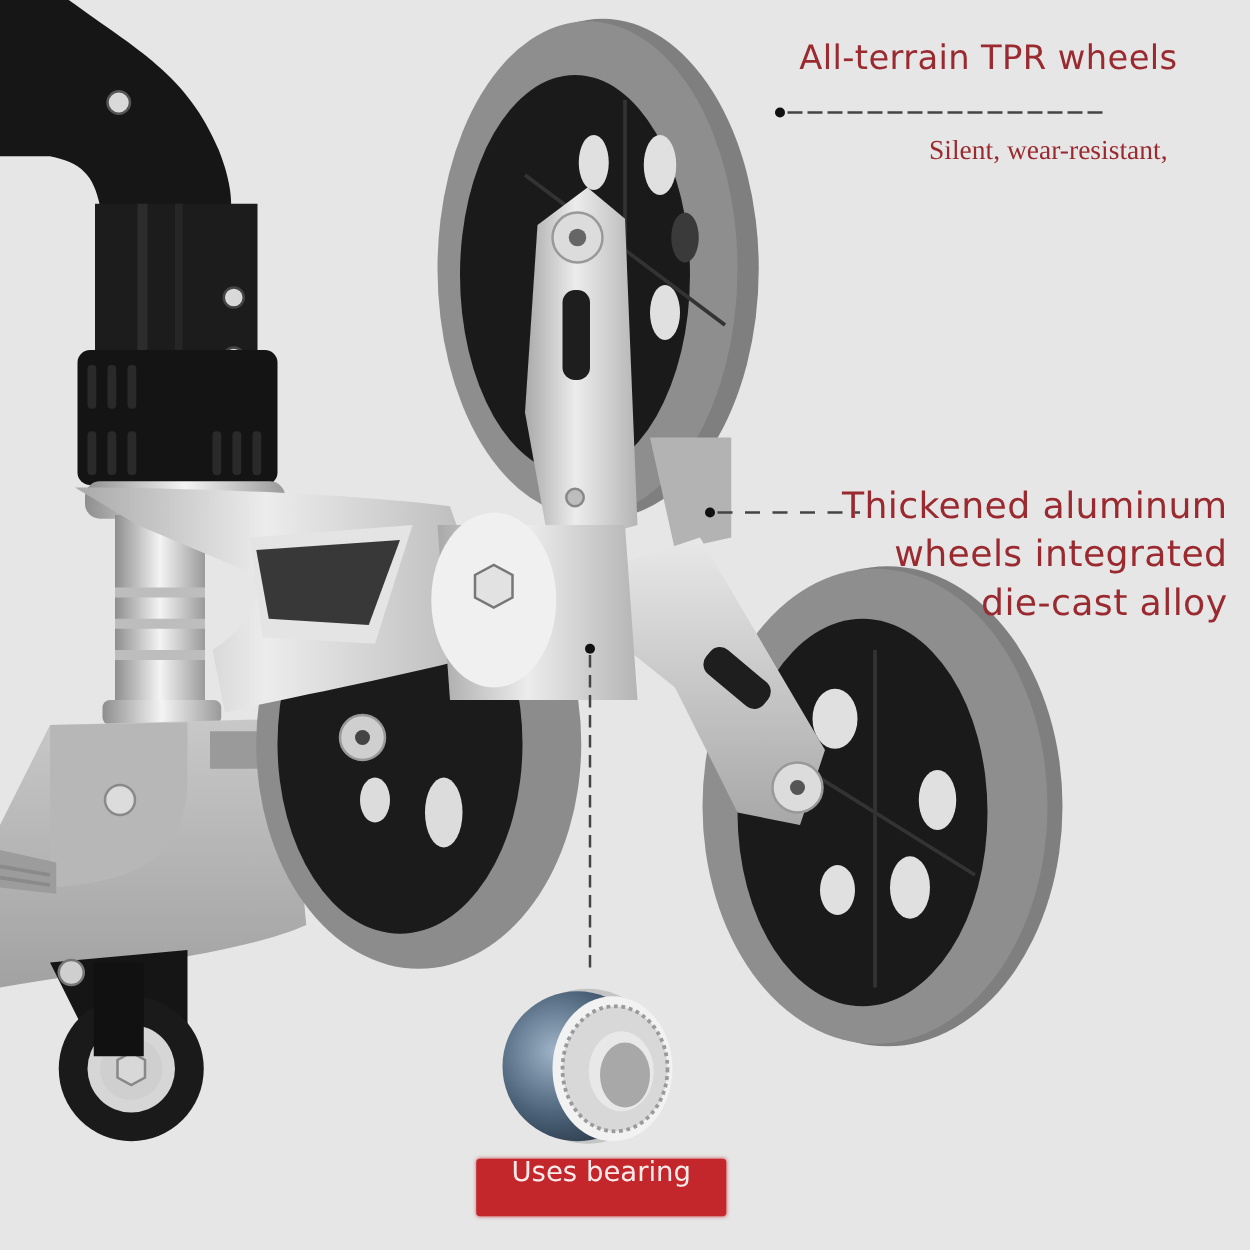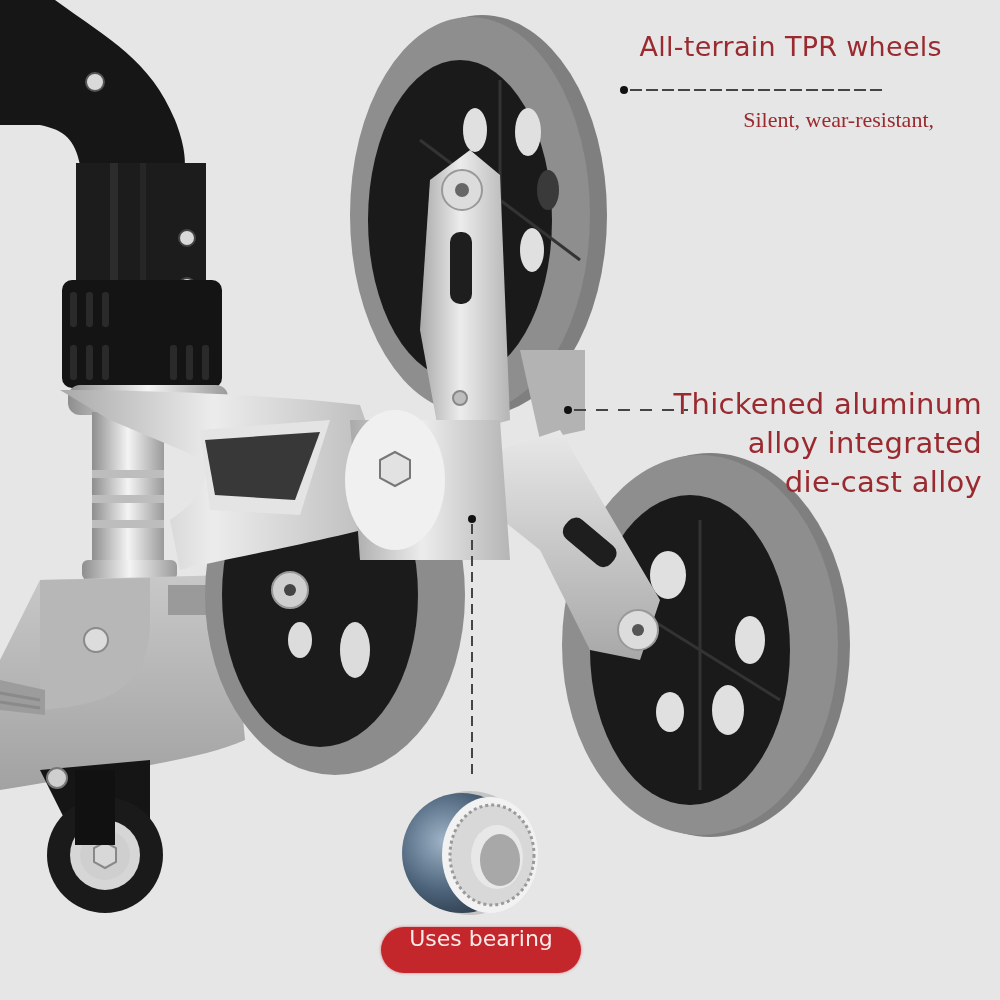--- a/index.html
+++ b/index.html
@@ -18,21 +18,21 @@
       font-family: "DejaVu Sans", sans-serif;
     }
     .title-1 { right: 58px; top: 31px; font-size: 27px; letter-spacing: 0.3px; }
     .sub-1 { right: 66px; top: 104px; font-size: 22px; line-height: 32px; font-family: Liberation Serif, serif; }
     .title-2 { right: 18px; top: 350px; font-size: 29px; line-height: 39px; letter-spacing: 0.3px; margin-top: 35px; }
     .line { display: block; }
     .badge {
       position: absolute;
       left: 381px; top: 927px; width: 200px; height: 46px;
       background: #c3262b;
-      border-radius: 23px;
+      border-radius: 3px;
       box-shadow: 0 0 3px rgba(195,38,43,0.6);
       color: #fbeaea;
       font-size: 22px;
       line-height: 22px;
       text-align: center;
       padding-top: 1px;
       box-sizing: border-box;
     }
   </style>
 </head>
@@ -196,19 +196,19 @@
   </g>
 </svg>
 
 <div class="callout-text title-1">All-terrain TPR wheels</div>
 <div class="callout-text sub-1">
   <span class="line">Silent, wear-resistant,</span>
 </div>
 
 <div class="callout-text title-2">
   <span class="line">Thickened aluminum</span>
-  <span class="line">alloy integrated</span>
+  <span class="line">wheels integrated</span>
   <span class="line">die-cast alloy</span>
 </div>
 
 <div class="badge">
   <span class="line">Uses bearing</span>
 </div>
 
 </body></html>

